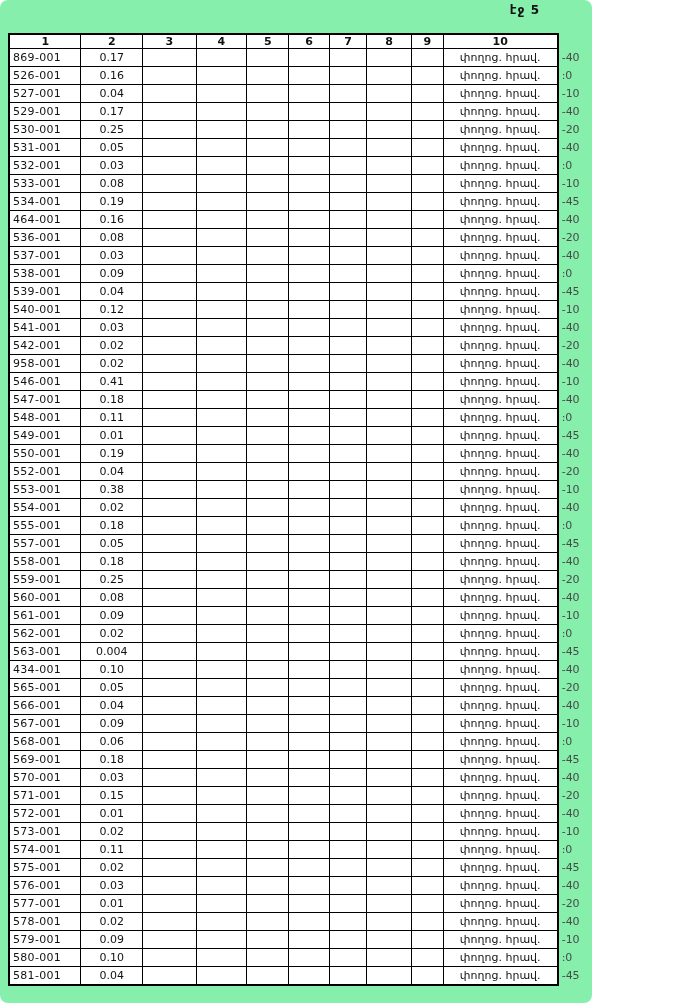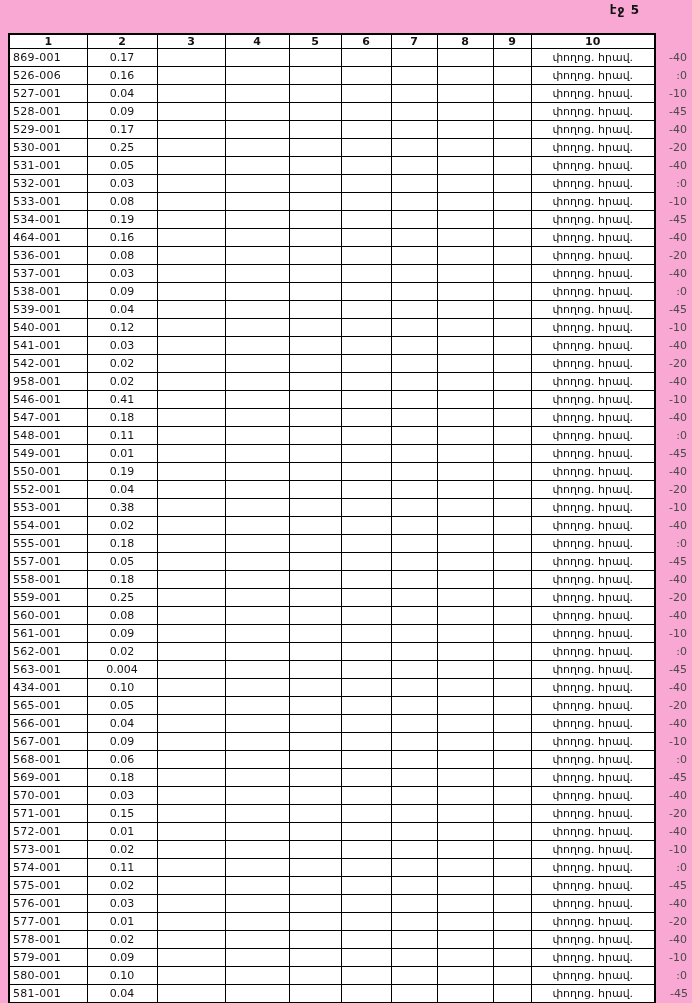--- a/index.html
+++ b/index.html
@@ -1,23 +1,24 @@
 <!DOCTYPE html>
 <html><head>
 <meta charset="utf-8">
 <style>
   html, body { margin: 0; padding: 0; background: #ffffff; }
   .page {
     position: relative;
-    width: 692px;
+    width: 592px;
     height: 1003px;
-    background: #f9a8d4;
+    background: #86efac;
     font-family: "DejaVu Sans", "Liberation Sans", sans-serif;
     color: #121212;
     overflow: hidden;
+    border-radius: 8px;
   }
   .page-label {
     position: absolute;
     top: 3px;
     right: 52px;
     font-size: 12px;
     font-weight: bold;
     letter-spacing: 1px;
   }
   table.doc-table {
@@ -47,21 +48,21 @@
   .doc-table th.col10, .doc-table td.note-cell { border-right-width: 2px; }
   .doc-table tbody tr:last-child td:not(.mark-cell) { border-bottom-width: 2px; }
   .id-cell { text-align: left; padding-left: 4px; letter-spacing: 0.3px; }
   .value-cell { text-align: center; }
   .note-cell { text-align: center; padding-left: 5px; font-size: 10.5px; }
   .mark-cell, .mark-head {
     border: none !important;
     background: transparent !important;
     font-size: 8px;
     color: #4a4a4a;
-    text-align: right;
+    text-align: left;
     padding-left: 7px;
   }
 </style>
 </head>
 <body>
 
 <div class="page">
   <div class="page-label">էջ 5</div>
 
   <table class="doc-table">
@@ -101,21 +102,21 @@
           <td></td>
           <td></td>
           <td></td>
           <td></td>
           <td></td>
           <td></td>
           <td class="note-cell">փողոց. հրավ.</td>
           <td class="mark-cell">-40</td>
         </tr>
         <tr>
-          <td class="id-cell">526-006</td>
+          <td class="id-cell">526-001</td>
           <td class="value-cell">0.16</td>
           <td></td>
           <td></td>
           <td></td>
           <td></td>
           <td></td>
           <td></td>
           <td></td>
           <td class="note-cell">փողոց. հրավ.</td>
           <td class="mark-cell">:0</td>
@@ -125,33 +126,20 @@
           <td class="value-cell">0.04</td>
           <td></td>
           <td></td>
           <td></td>
           <td></td>
           <td></td>
           <td></td>
           <td></td>
           <td class="note-cell">փողոց. հրավ.</td>
           <td class="mark-cell">-10</td>
-        </tr>
-        <tr>
-          <td class="id-cell">528-001</td>
-          <td class="value-cell">0.09</td>
-          <td></td>
-          <td></td>
-          <td></td>
-          <td></td>
-          <td></td>
-          <td></td>
-          <td></td>
-          <td class="note-cell">փողոց. հրավ.</td>
-          <td class="mark-cell">-45</td>
         </tr>
         <tr>
           <td class="id-cell">529-001</td>
           <td class="value-cell">0.17</td>
           <td></td>
           <td></td>
           <td></td>
           <td></td>
           <td></td>
           <td></td>

